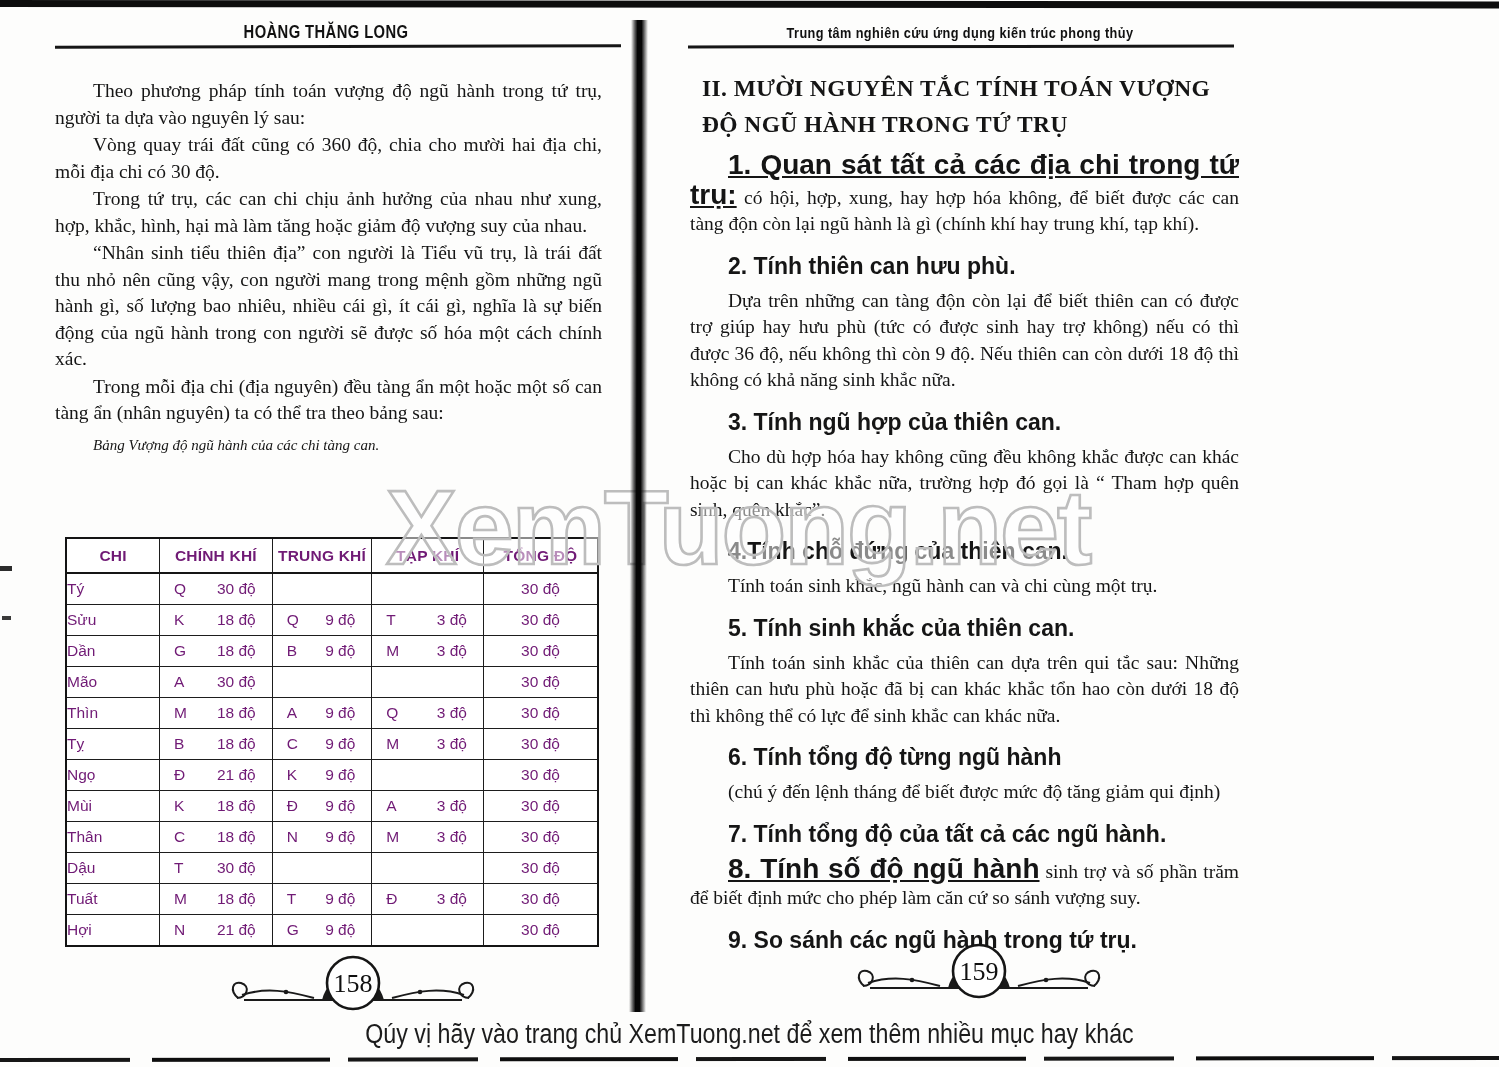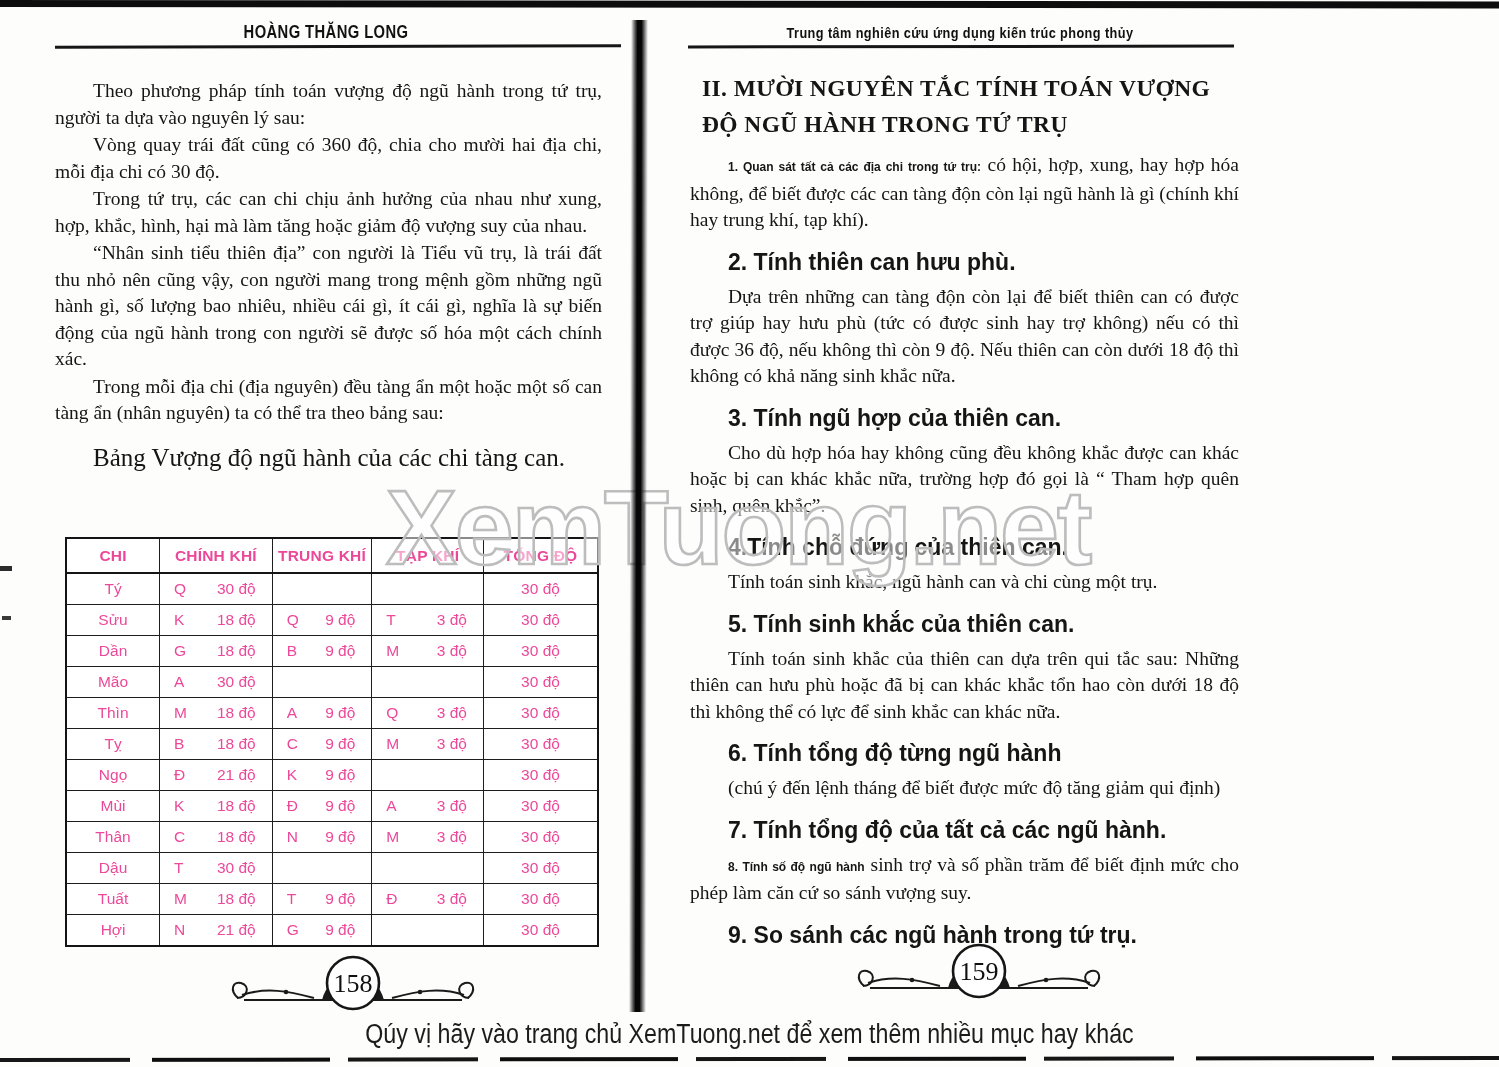--- a/index.html
+++ b/index.html
@@ -24,45 +24,45 @@
     transform:scaleX(.82); transform-origin:center; white-space:nowrap; letter-spacing:.5px; }
   #lp-runhead { left:30px; width:592px; text-align:center; top:22px; font-size:18px; }
   #rp-runhead { left:682px; width:556px; text-align:center; top:24px; font-size:15.5px; }
   .head-rule { position:absolute; height:2.5px; background:#161616; }
   #lp-rule { left:55px; top:45px; width:566px; transform:rotate(-.15deg); }
   #rp-rule { left:688px; top:45px; width:546px; transform:rotate(-.1deg); }
 
   
   #lp-text { position:absolute; left:55px; top:78px; width:547px; }
   .para { font-size:19.5px; line-height:26.5px; text-align:justify; text-indent:38px; margin:0 0 1px 0; }
-  .tbl-caption { font-size:25px; line-height:26px; padding-left:38px; margin-top:18px; }
+  .tbl-caption { font-style:italic; font-size:15px; line-height:26px; padding-left:38px; margin-top:5px; }
 
   
   #vuong-table { position:absolute; left:65px; top:537px; width:534px; border-collapse:collapse;
-    font-family:"Liberation Sans",sans-serif; font-size:15.5px; color:#ec4899; background:#fff; }
+    font-family:"Liberation Sans",sans-serif; font-size:15.5px; color:#701a75; background:#fff; }
   #vuong-table th, #vuong-table td { border:1.6px solid #1d1d1d; padding:0; height:30px; }
   #vuong-table thead th { height:33px; font-size:15.5px; font-weight:bold; letter-spacing:.2px; border-bottom:2.2px solid #151515; }
   #vuong-table { border:2.4px solid #141414; }
-  .c-chi { text-align:center; }
+  .c-chi { }
   .c-tong { text-align:center; }
   .c-pair { }
   .c-pair .cellflex { display:flex; justify-content:space-between; padding:0 16px 0 14px; }
   .c-pair .pl { font-weight:normal; }
   
   .ornament { position:absolute; z-index:2; }
   #orn-left { left:222px; top:952px; }
   #orn-right { left:848px; top:940px; }
 
   
   #rp-text { position:absolute; left:690px; top:70px; width:549px; }
   .section-title { font-family:"Liberation Serif",serif; font-weight:bold; font-size:23.5px; line-height:36px;
     letter-spacing:.4px; margin:0 0 10px 12px; }
   .num-head { font-family:"Liberation Sans",sans-serif; font-weight:bold; font-size:23px; line-height:26px;
     margin:15px 0 9px 0; padding-left:38px; }
-  .lead { font-family:"Liberation Sans",sans-serif; font-weight:bold; font-size:12px; }
+  .lead { font-family:"Liberation Sans",sans-serif; font-weight:bold; font-size:28px;text-decoration:underline; }
 
   
   .watermark { position:absolute; left:378px; top:452px; z-index:5; pointer-events:none; }
 
   
   #footer-line { position:absolute; left:0; top:1019px; width:1499px; text-align:center;
     font-family:"Liberation Sans",sans-serif; font-size:27px; color:#1c1c1c;
     transform:scaleX(.86); transform-origin:center; }
 </style>
 </head>

